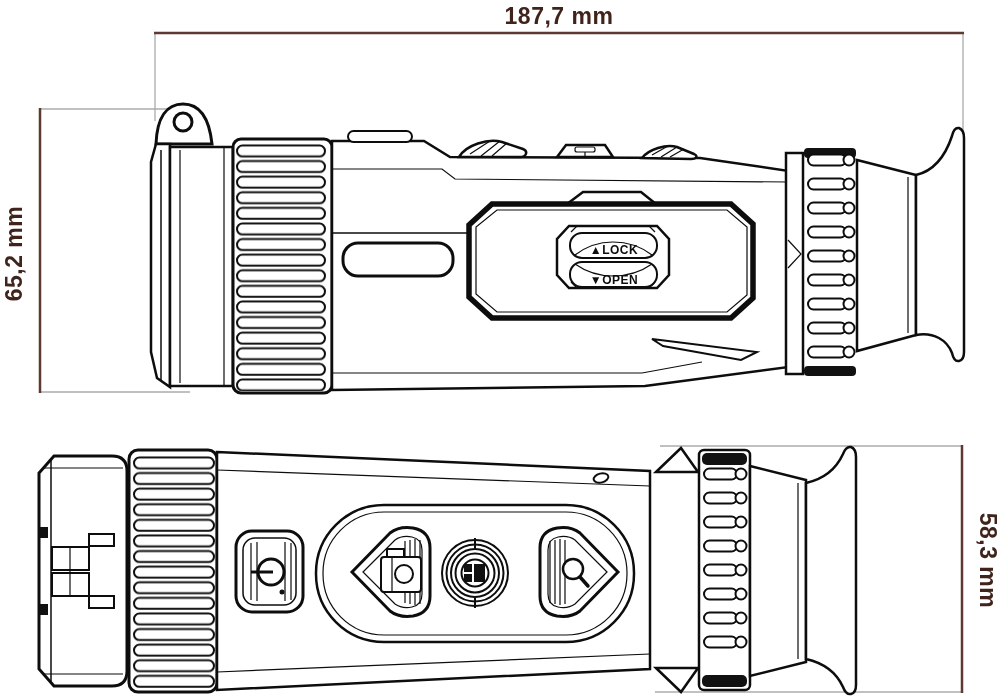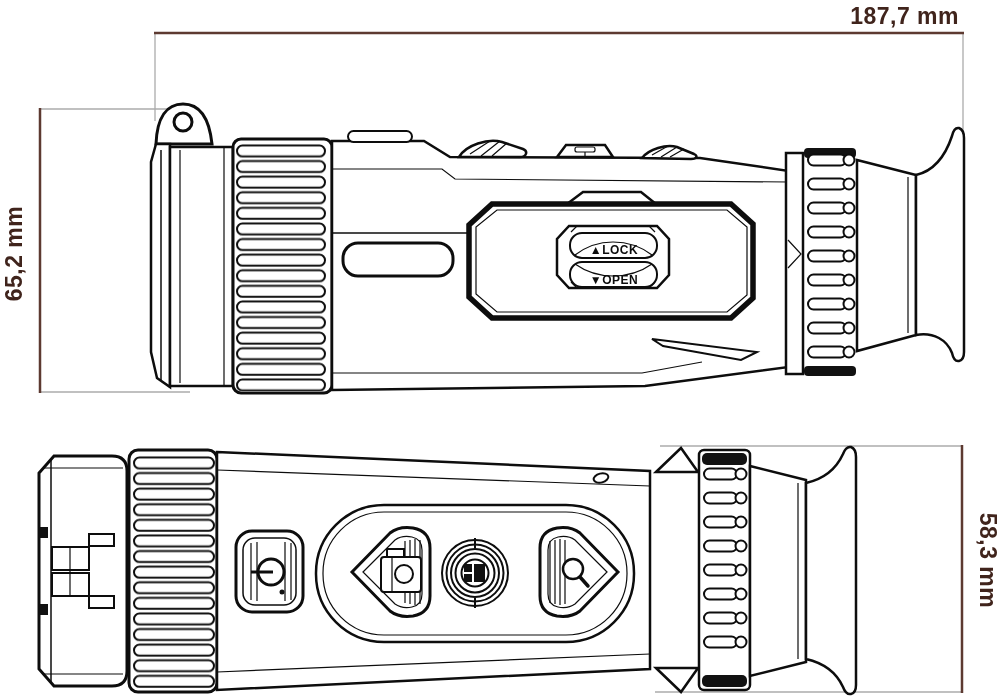--- a/index.html
+++ b/index.html
@@ -17,21 +17,21 @@
   .s3f{stroke:#0d0d0d;stroke-width:3;fill:#fff;}
   .s35{stroke:#0d0d0d;stroke-width:3.5;fill:none;stroke-linecap:round;}
   .s55f{stroke:#0d0d0d;stroke-width:5.5;fill:#fff;}
   .s12f{stroke:#0d0d0d;stroke-width:1.2;fill:#fff;}
   .dark{fill:#111;stroke:none;}
   .dimln{stroke:#5d3a31;stroke-width:2.5;}
   .ext{stroke:#ababab;stroke-width:1.3;}
   .latch-text{font:700 12px "Liberation Sans", sans-serif;text-anchor:middle;fill:#0d0d0d;letter-spacing:.5px;}
   
   .dim{position:absolute;font:700 23px "Liberation Sans", sans-serif;color:#40241c;letter-spacing:.5px;white-space:nowrap;}
-  .dim-top{left:159px;top:3px;width:800px;text-align:right;}
+  .dim-top{left:159px;top:3px;width:800px;text-align:center;}
   .dim-left{left:-46px;top:240px;width:120px;text-align:center;transform:rotate(-90deg);}
   .dim-right{left:927px;top:547px;width:120px;text-align:center;transform:rotate(90deg);}
 </style>
 </head>
 <body>
 
 <div class="stage">
 
 <svg width="1000" height="696" viewBox="0 0 1000 696">
   <defs>

